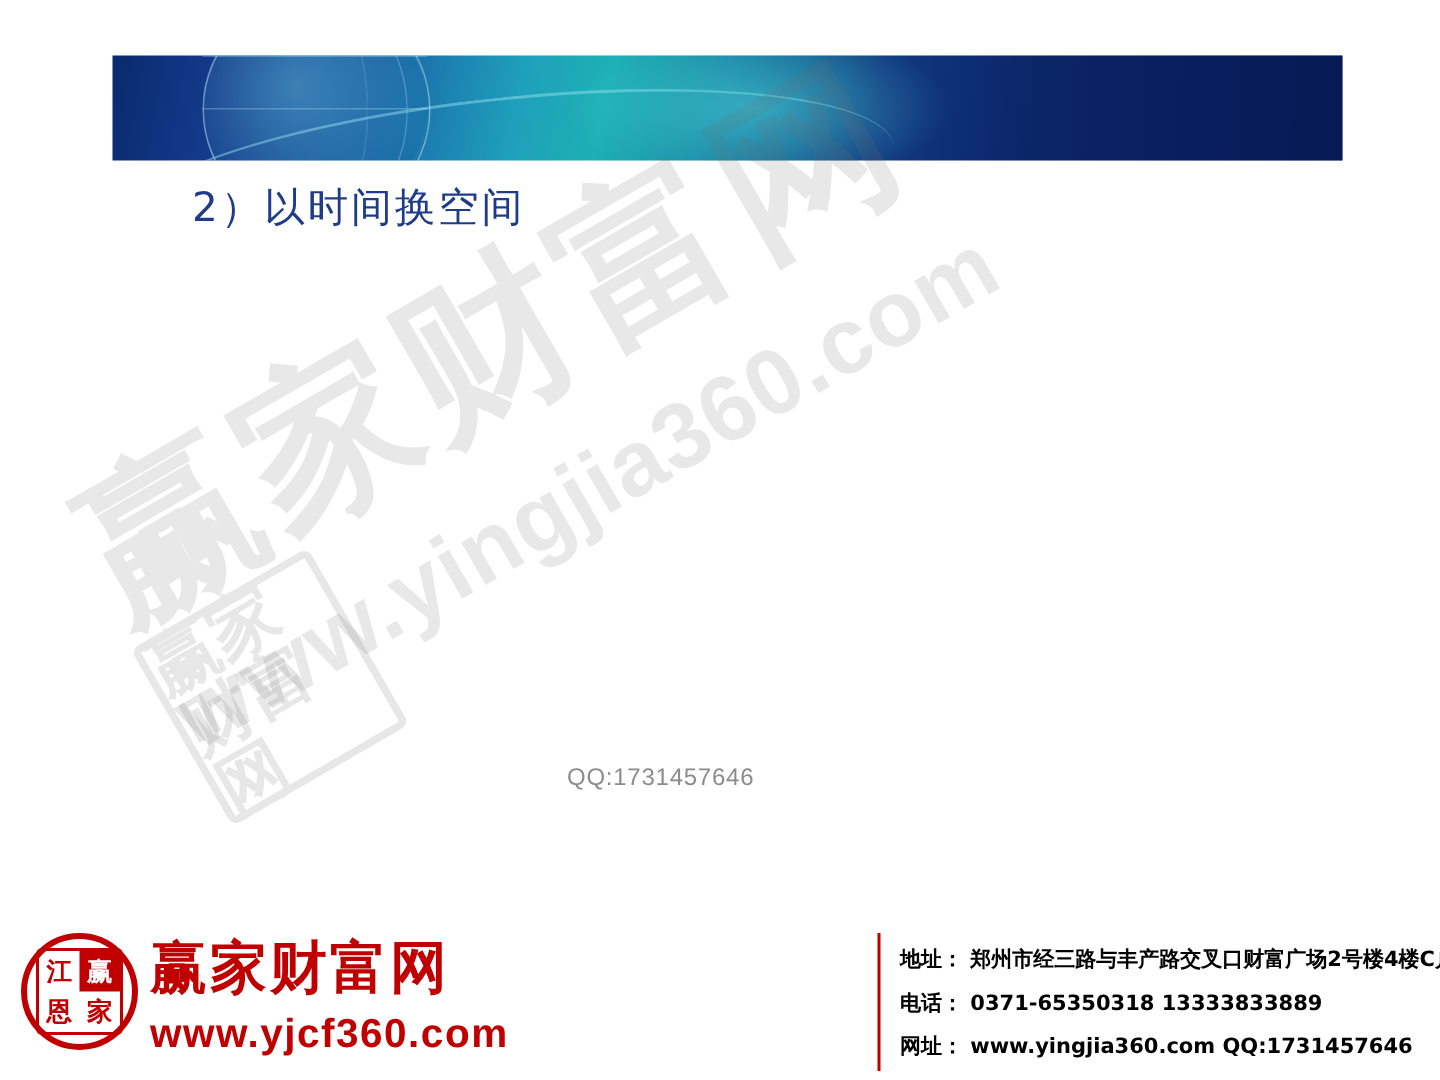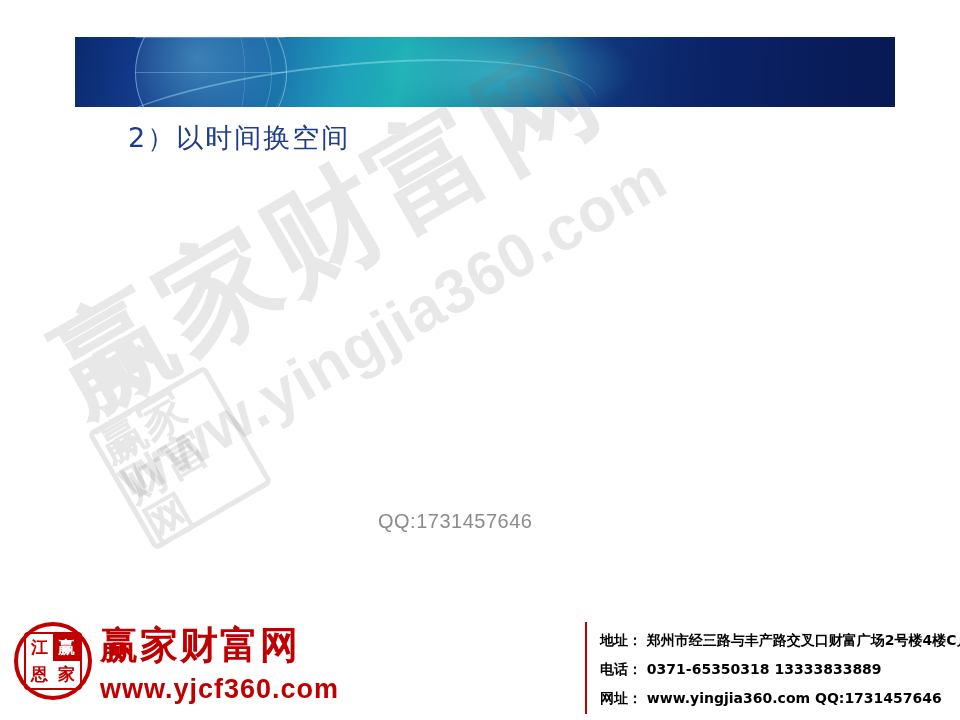--- a/index.html
+++ b/index.html
@@ -147,21 +147,21 @@
     text-align: justify;
     text-indent: 62px;
     letter-spacing: 1px;
     font-family: "DejaVu Sans", "Liberation Sans", sans-serif;
   }
 
   .qq-text {
     position: absolute;
     left: 378px;
     top: 510px;
-    font-size: 20px;
+    font-size: 16px;
     color: #8c8c8c;
     font-family: "Liberation Sans", sans-serif;
     letter-spacing: 0.5px;
   }
 
   
   .watermark {
     position: absolute;
     left: 90px;
     top: 130px;

